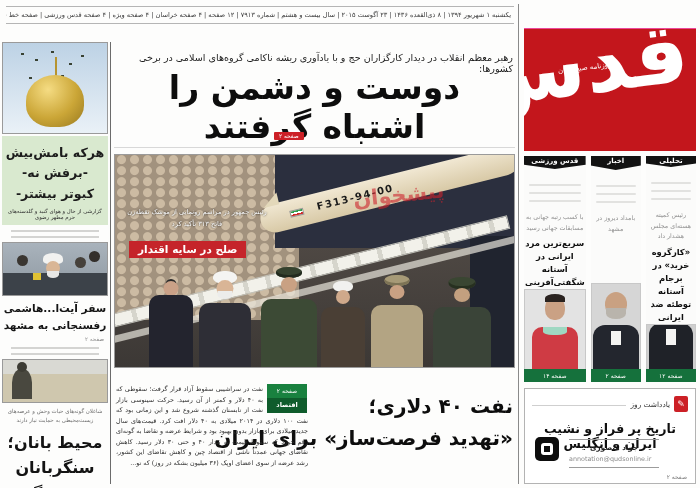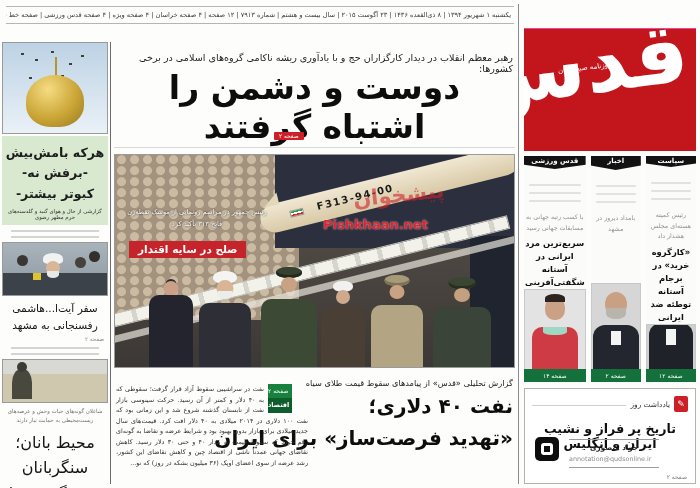--- a/index.html
+++ b/index.html
@@ -63,21 +63,21 @@
   .p-head { position:absolute; left:50%; transform:translateX(-50%); border-radius:50%; }
   .p-hat  { position:absolute; left:50%; transform:translateX(-50%); border-radius:45%; }
 
   
   .oil { position:absolute; top:346px; left:0; right:0; height:112px; }
   .oil-kicker { position:absolute; top:4px; right:2px; font-size:8.2px; color:#222; }
   .oil-h1 { position:absolute; top:20px; right:2px; font-size:20px; font-weight:900; color:#0d0d0d; }
   .oil-h2 { position:absolute; top:52px; right:2px; font-size:20px; font-weight:900; color:#0d0d0d; }
   .oil-body { position:absolute; top:10px; left:2px; width:192px; font-size:6.4px;
     color:#2e2e2e; text-align:justify; line-height:1.65; }
-  .oil-badge { float:right; width:24px; margin:0 16px 3px 4px; text-align:left; color:#fff; }
+  .oil-badge { float:right; width:40px; margin:0 1px 3px 4px; text-align:center; color:#fff; }
   .oil-badge .b1 { background:#19813f; font-size:6px; padding:2px 0; }
   .oil-badge .b2 { background:#0f5c2c; font-size:6.5px; font-weight:bold; padding:2px 0; }
 
   
   .sidebar { position:absolute; left:524px; top:6px; width:172px; height:478px; }
   .url-strip { position:absolute; top:0; left:0; right:0; height:30px; background:#ec4899;
     color:#fff; font-family:"DejaVu Serif", serif; font-weight:bold; font-size:13px;
     text-align:center; line-height:21px; direction:ltr; letter-spacing:0.5px;margin-top:22px; }
   .logo-box { position:absolute; top:23px; left:0; right:0; height:122px; background:#c3161c;
     overflow:hidden; }
@@ -142,21 +142,21 @@
   .raf-bodies { position:absolute; bottom:0; left:0; right:0; height:42%; background:#3c4249; }
   .raf-turban { position:absolute; top:10px; left:40px; width:20px; height:11px; background:#f2f2f0;
     border-radius:50% 50% 30% 30%; }
   .raf-face { position:absolute; top:18px; left:43px; width:14px; height:14px; background:#d9b696;
     border-radius:50%; }
   .raf-beard { position:absolute; top:28px; left:44px; width:12px; height:7px; background:#e8e8e6;
     border-radius:0 0 50% 50%; }
   .raf-head2 { position:absolute; top:12px; left:14px; width:11px; height:11px; background:#3a3631;
     border-radius:50%; box-shadow:58px 2px 0 #46413b, 72px -4px 0 #332f2b, -8px 20px 0 #514b44; }
   .raf-mic { position:absolute; top:30px; left:30px; width:8px; height:7px; background:#e0c233; }
-  .story-title { font-size:10.6px; font-weight:400; color:#141414; text-align:center;
+  .story-title { font-size:10.6px; font-weight:700; color:#141414; text-align:center;
     line-height:1.6; margin-top:4px; }
   .story-page { font-size:5.6px; color:#8a8a8a; margin:2px 4px 0; }
   .env-photo { height:44px; border:1px solid #9a9a9a; position:relative; overflow:hidden;
     background:linear-gradient(#d9d9d3 0 34%, #cfc7ae 34%); }
   .env-man { position:absolute; bottom:3px; left:9px; width:20px; height:30px; background:#49483f;
     border-radius:45% 45% 0 0; }
   .env-head { position:absolute; bottom:30px; left:14px; width:10px; height:10px; background:#3d3c34;
     border-radius:50%; }
   .env-note { font-size:5.5px; color:#6f6f6f; text-align:center; line-height:1.7; margin-top:4px; }
 </style>
@@ -181,21 +181,20 @@
       <div class="mp-banner"></div>
       <div class="mp-rbanner"></div>
       <div class="mp-rail"></div>
       <div class="mp-rail2"></div>
       <div class="missile">
         <div class="missile-fin"></div>
         <div class="missile-flag"></div>
         <div class="missile-code">F313-94-00</div>
       </div>
       <div class="mp-watermark2">پیشخوان</div>
-      <div class="mp-watermark">Pishkhaan.net</div>
       <div class="mp-kicker">رئیس جمهور در مراسم رونمایی از موشک نقطه‌زن فاتح ۳۱۳ تأکید کرد</div>
       <div class="mp-headband">صلح در سایه اقتدار</div>
 
       <div class="person" style="left:34px;width:44px;height:88px;">
         <div class="p-head" style="top:2px;width:15px;height:15px;background:#caa187;box-shadow:0 -4px 0 -2px #2a2a2a;"></div>
         <div class="p-body" style="height:72px;background:#23242e;"></div>
       </div>
       <div class="person" style="left:84px;width:52px;height:96px;">
         <div class="p-hat" style="top:0;width:24px;height:13px;background:#f4f4f2;"></div>
         <div class="p-head" style="top:9px;width:17px;height:17px;background:#d9b596;"></div>
@@ -218,21 +217,20 @@
         <div class="p-body" style="height:62px;background:#b3a483;"></div>
       </div>
       <div class="person" style="left:318px;width:58px;height:90px;">
         <div class="p-hat" style="top:0;width:27px;height:12px;background:#3a4632;box-shadow:inset 0 -3px 0 #273020;"></div>
         <div class="p-head" style="top:11px;width:16px;height:14px;background:#c3a07f;"></div>
         <div class="p-body" style="height:60px;background:#3a4438;"></div>
       </div>
     </div>
 
     <div class="oil">
-      <div class="oil-kicker">گزارش تحلیلی «قدس» از پیامدهای سقوط قیمت طلای سیاه</div>
       <div class="oil-h1">نفت ۴۰ دلاری؛</div>
       <div class="oil-h2">«تهدید فرصت‌ساز» برای ایران</div>
       <div class="oil-body">
         <span class="oil-badge">
           <span class="b1" style="display:block;">صفحه ۲</span>
           <span class="b2" style="display:block;">اقتصاد</span>
         </span>
         <span>نفت در سراشیبی سقوط آزاد قرار گرفت؛ سقوطی که به ۴۰ دلار و کمتر از آن رسید. حرکت سینوسی بازار نفت از تابستان گذشته شروع شد و این زمانی بود که نفت ۱۰۰ دلاری در ۲۰۱۴ میلادی به ۴۰ دلار افت کرد. قیمت‌های سال جدید میلادی برای بازار بدون بهبود بود و شرایط عرضه و تقاضا به گونه‌ای رقم خورد که سقوط قیمت به مدار ۴۰ و حتی ۳۰ دلار رسید. کاهش تقاضای جهانی عمدتاً ناشی از اقتصاد چین و کاهش تقاضای این کشور، رشد عرضه از سوی اعضای اوپک (۳۶ میلیون بشکه در روز) که تو...</span>
       </div>
     </div>
@@ -241,21 +239,21 @@
   <div class="sidebar">
     <div class="url-strip">WWW.QUDSONLINE.IR</div>
     <div class="logo-box">
       <div class="logo-word">قدس</div>
       <div class="logo-tag">روزنامه صبح ایران</div>
     </div>
 
     <div class="col-row">
 
       <div class="news-col">
-        <div class="ribbon">سیاست</div>
+        <div class="ribbon">تحلیلی</div>
         <div class="ph-lines">
             <div></div>
             <div></div>
             <div></div>
           </div>
         <div class="col-note">رئیس کمیته هسته‌ای مجلس هشدار داد</div>
         <div class="col-title">«کارگروه خرید» در برجام آستانه توطئه ضد ایرانی</div>
         <div class="portrait" style="background:#cfcfcf;">
           <div style="position:absolute;top:8px;left:50%;transform:translateX(-50%);width:22px;height:24px;background:#c9a182;border-radius:50% 50% 45% 45%;"></div>
           <div style="position:absolute;top:6px;left:50%;transform:translateX(-50%);width:22px;height:8px;background:#e6e6e4;border-radius:50% 50% 0 0;"></div>

